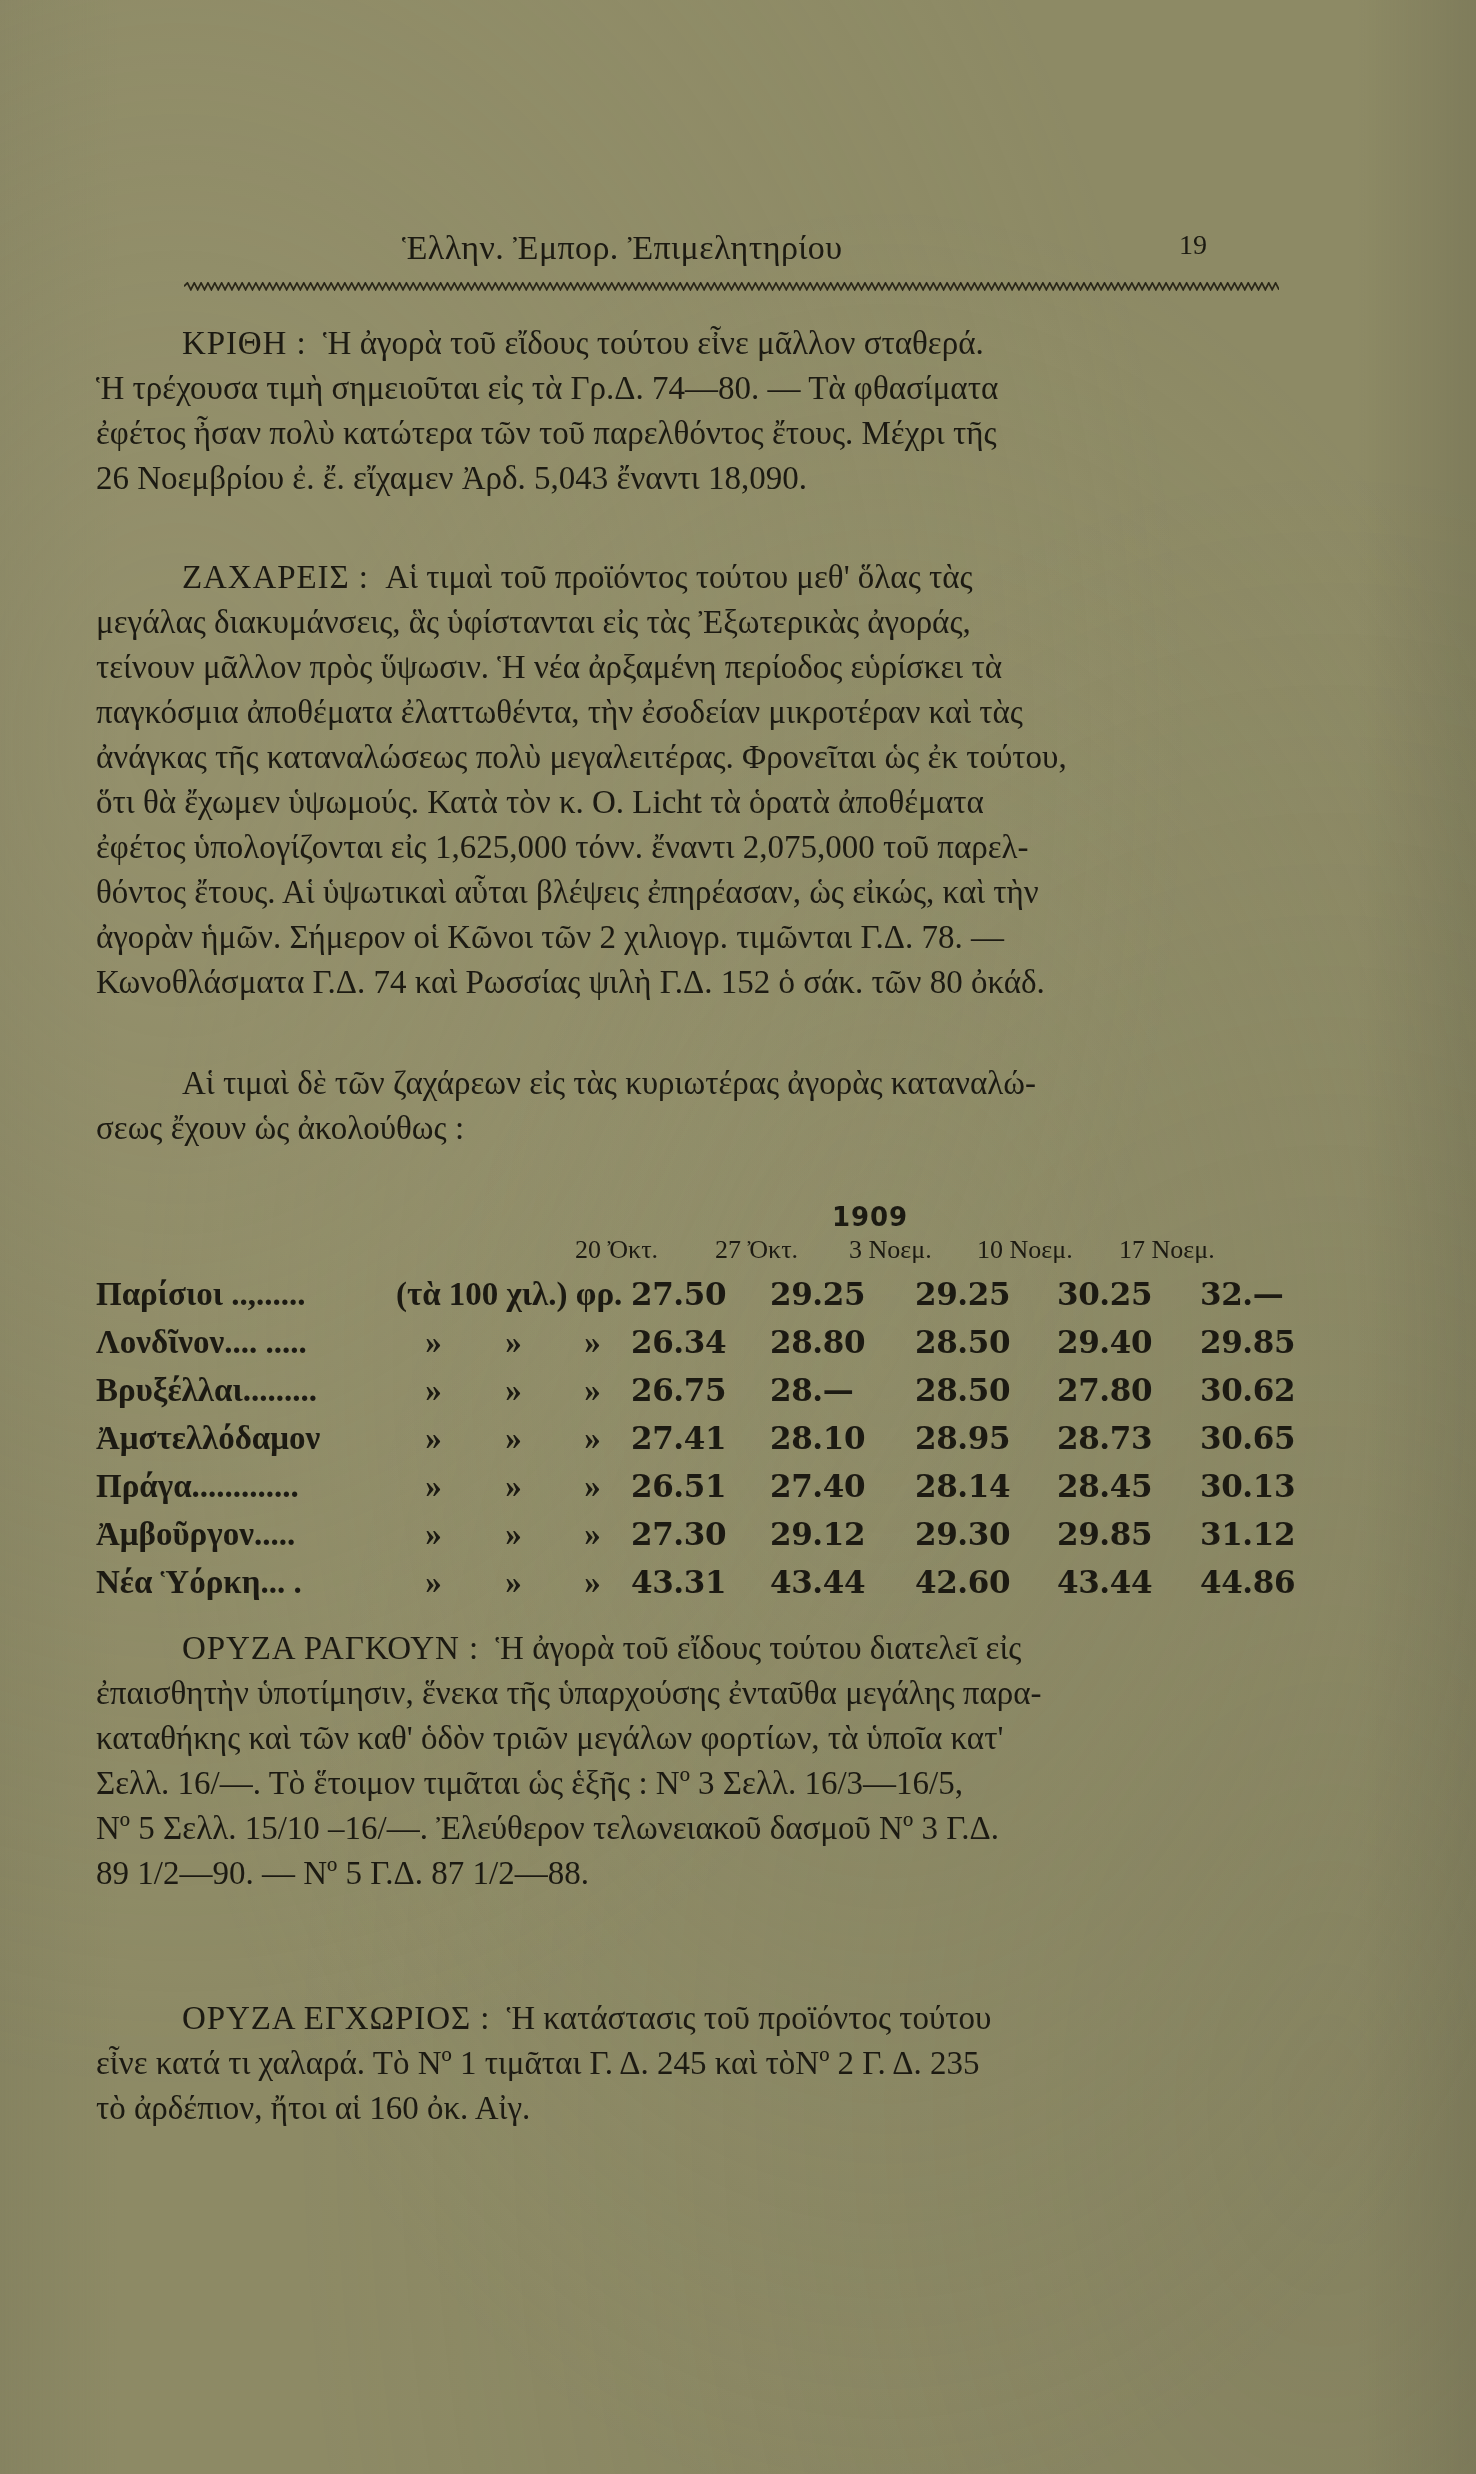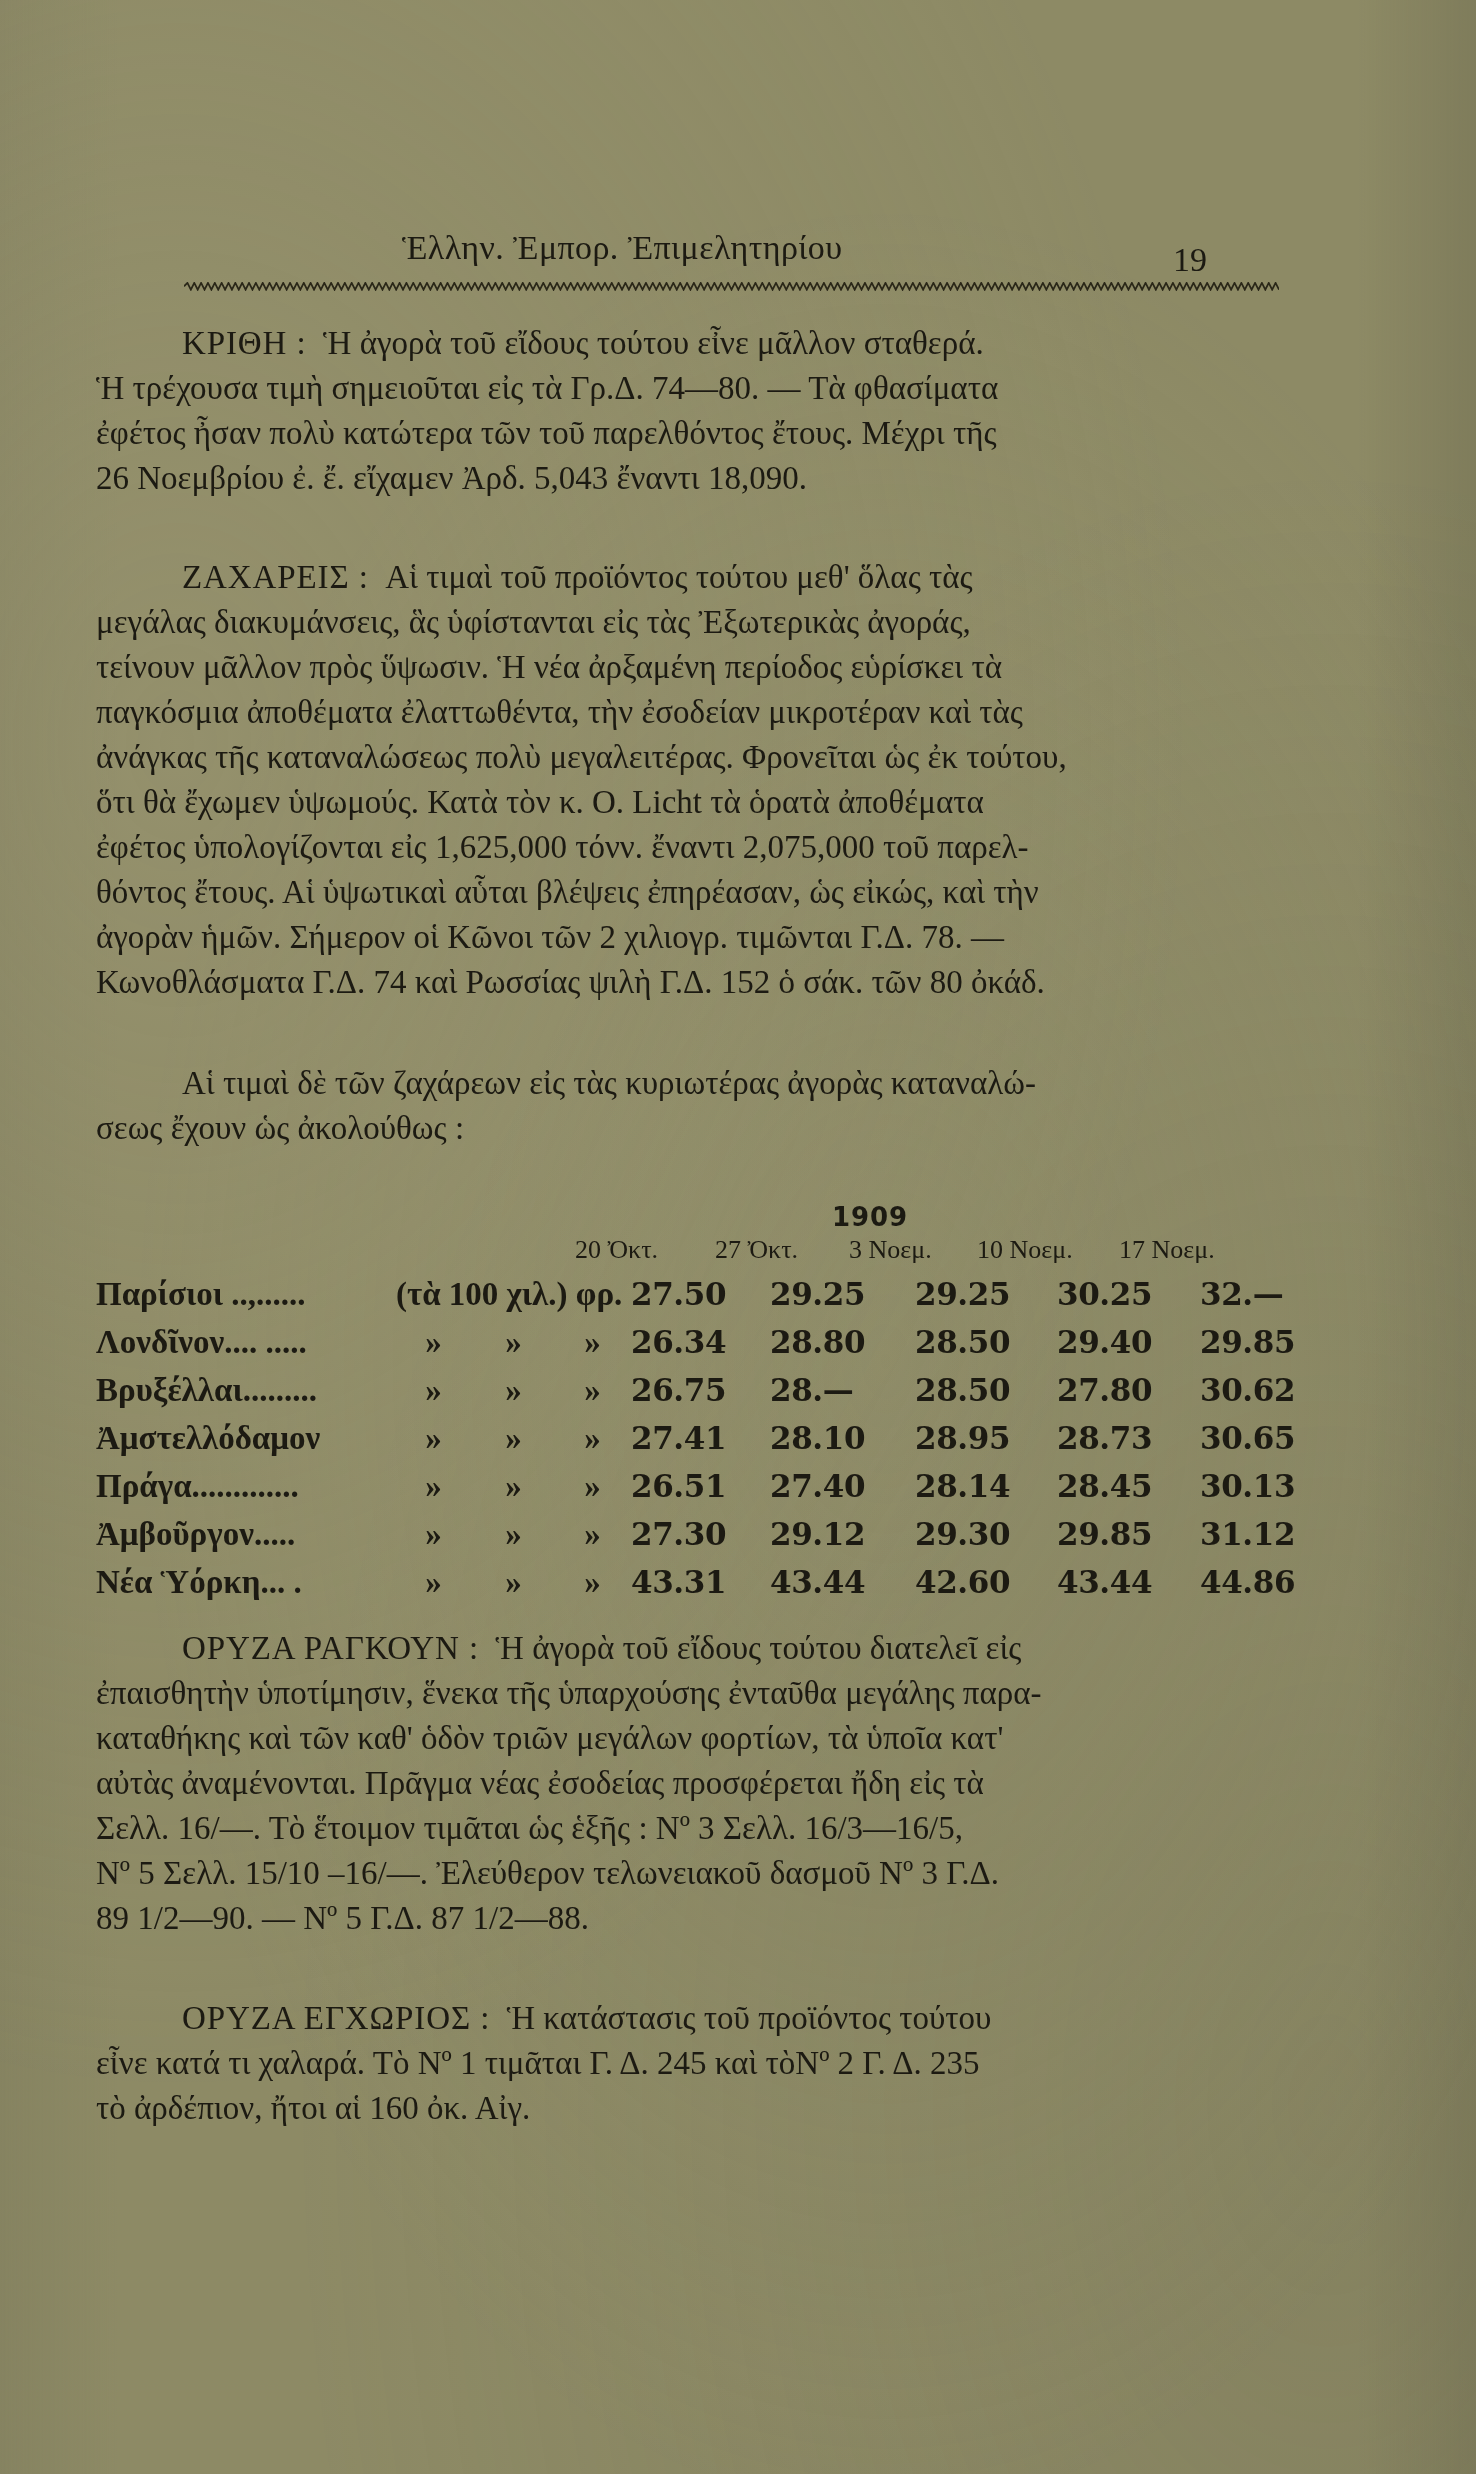--- a/index.html
+++ b/index.html
@@ -19,21 +19,21 @@
 
   .running-head {
     position: absolute; left: 402px; top: 229px; width: 856px; height: 51px;
   }
   .running-head .title {
     position: absolute; left: 0; top: 0;
     font-family: "Liberation Serif", serif; font-size: 34px; letter-spacing: 0.4px;
   }
   .running-head .pageno {
     position: absolute; right: 51px; top: 0;
-    font-family: "Liberation Serif", serif; font-size: 34px; margin-top: 12px;
+    font-family: "Liberation Serif", serif; font-size: 28px;
   }
   .wavy-rule {
     position: absolute; left: 184px; top: 282px; width: 1095px; height: 8.6px;
   }
 
   .para {
     position: absolute; left: 96px; width: 1151px;
     font-family: "Liberation Serif", serif; font-size: 33px; line-height: 45px;
     text-align: justify; text-align-last: left;
   }
@@ -188,21 +188,20 @@
           <span class="v v3">43.44</span>
           <span class="v v4">44.86</span>
         </div>
       </div>
   </div>
 
   <div class="para" style="top:1626px;">
     <div class="lead"><span class="caps">ΟΡΥΖΑ ΡΑΓΚΟΥΝ :</span>&nbsp;&nbsp;<span>Ἡ ἀγορὰ τοῦ εἴδους τούτου διατελεῖ εἰς</span></div>
     <div>ἐπαισθητὴν ὑποτίμησιν, ἕνεκα τῆς ὑπαρχούσης ἐνταῦθα μεγάλης παρα-</div>
     <div>καταθήκης καὶ τῶν καθ' ὁδὸν τριῶν μεγάλων φορτίων, τὰ ὑποῖα κατ'</div>
-    <div>αὐτὰς ἀναμένονται. Πρᾶγμα νέας ἐσοδείας προσφέρεται ἤδη εἰς τὰ</div>
     <div>Σελλ. 16/—. Τὸ ἕτοιμον τιμᾶται ὡς ἑξῆς : Nº 3 Σελλ. 16/3—16/5,</div>
     <div>Nº 5 Σελλ. 15/10 –16/—. Ἐλεύθερον τελωνειακοῦ δασμοῦ Nº 3 Γ.Δ.</div>
     <div>89 1/2—90. — Nº 5 Γ.Δ. 87 1/2—88.</div>
   </div>
 
   <div class="para" style="top:1996px;">
     <div class="lead"><span class="caps">ΟΡΥΖΑ ΕΓΧΩΡΙΟΣ :</span>&nbsp;&nbsp;<span>Ἡ κατάστασις τοῦ προϊόντος τούτου</span></div>
     <div>εἶνε κατά τι χαλαρά. Τὸ Nº 1 τιμᾶται Γ. Δ. 245 καὶ τὸNº 2 Γ. Δ. 235</div>
     <div>τὸ ἀρδέπιον, ἤτοι αἱ 160 ὀκ. Αἰγ.</div>
   </div>

